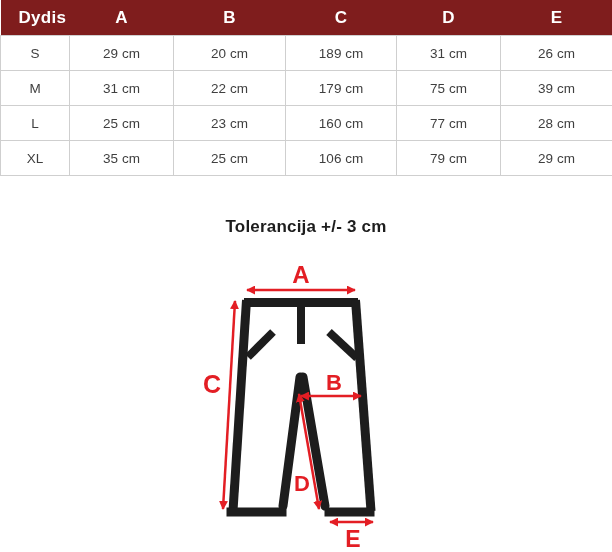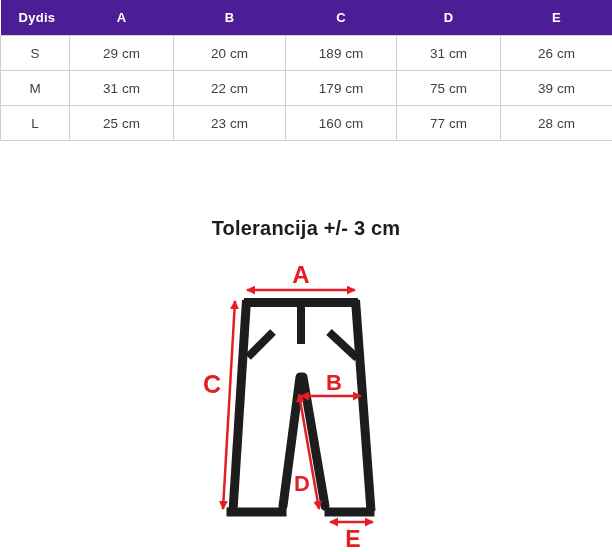--- a/index.html
+++ b/index.html
@@ -19,23 +19,23 @@
   
   table.size-table {
     position: absolute;
     top: 0;
     left: 0;
     width: 612px;
     border-collapse: collapse;
     table-layout: fixed;
   }
   table.size-table thead th {
-    background: #4c1d95;
+    background: #7f1d1d;
     color: #ffffff;
-    font-size: 13px;
+    font-size: 17px;
     font-weight: 700;
     height: 33px;
     text-align: center;
     letter-spacing: 0.3px;
     border: none;
   }
   table.size-table thead th.col-size {
     text-align: left;
     padding-left: 18px;
   }
@@ -48,21 +48,21 @@
     background: #ffffff;
   }
 
   
   .tolerance {
     position: absolute;
     top: 217px;
     left: 0;
     width: 612px;
     text-align: center;
-    font-size: 20px;
+    font-size: 17px;
     font-weight: 700;
     color: #1d1d1d;
     letter-spacing: 0.2px;
   }
 
   
   svg.diagram {
     position: absolute;
     top: 250px;
     left: 0;
@@ -125,20 +125,28 @@
         <td>39 cm</td>
       </tr>
       <tr>
         <td>L</td>
         <td>25 cm</td>
         <td>23 cm</td>
         <td>160 cm</td>
         <td>77 cm</td>
         <td>28 cm</td>
       </tr>
+      <tr>
+        <td>XL</td>
+        <td>35 cm</td>
+        <td>25 cm</td>
+        <td>106 cm</td>
+        <td>79 cm</td>
+        <td>29 cm</td>
+      </tr>
     </tbody>
   </table>
 
   <div class="tolerance">Tolerancija +/- 3 cm</div>
 
   <svg class="diagram" width="612" height="302" viewBox="0 250 612 302" xmlns="http://www.w3.org/2000/svg">
     <defs>
       <marker id="arrowEnd" viewBox="0 0 10 10" refX="9" refY="5" markerWidth="9" markerHeight="9" orient="auto" markerUnits="userSpaceOnUse">
         <path d="M0,0 L10,5 L0,10 Z" fill="#e31e24"></path>
       </marker>

